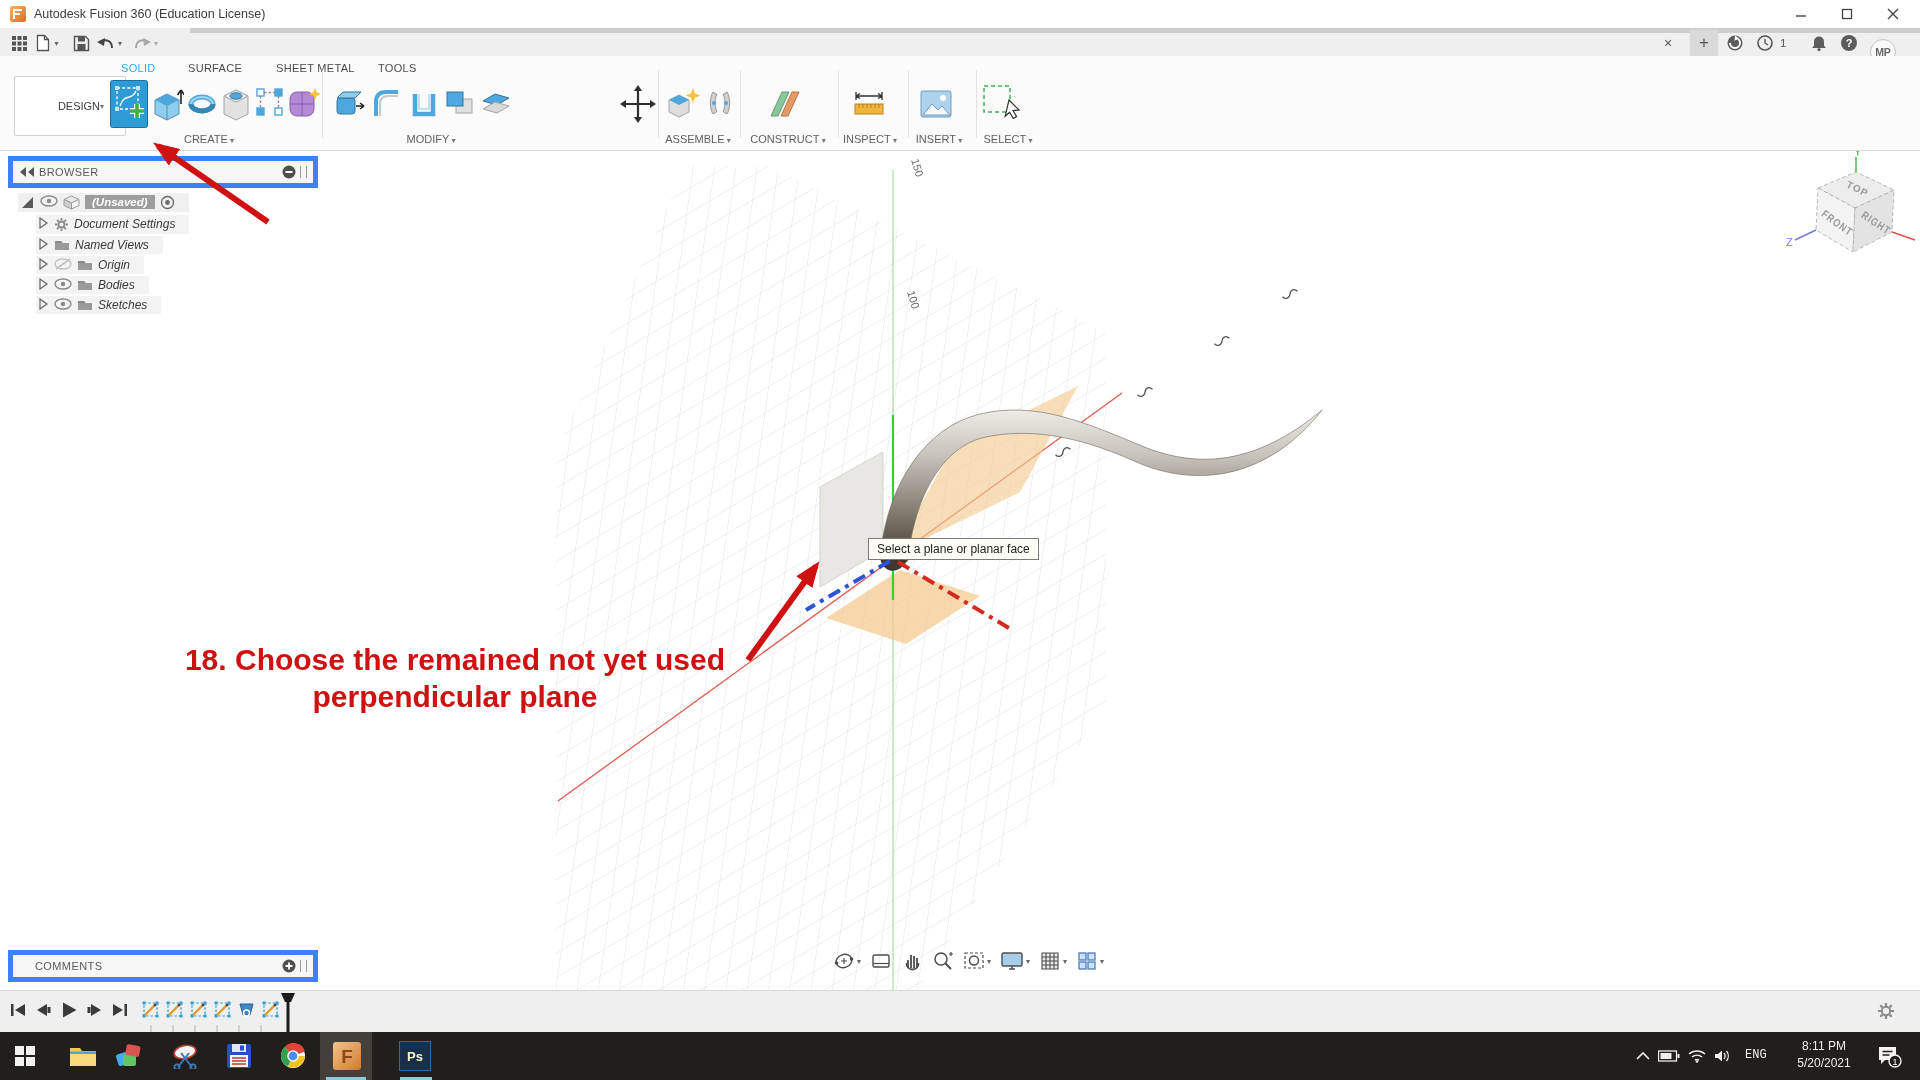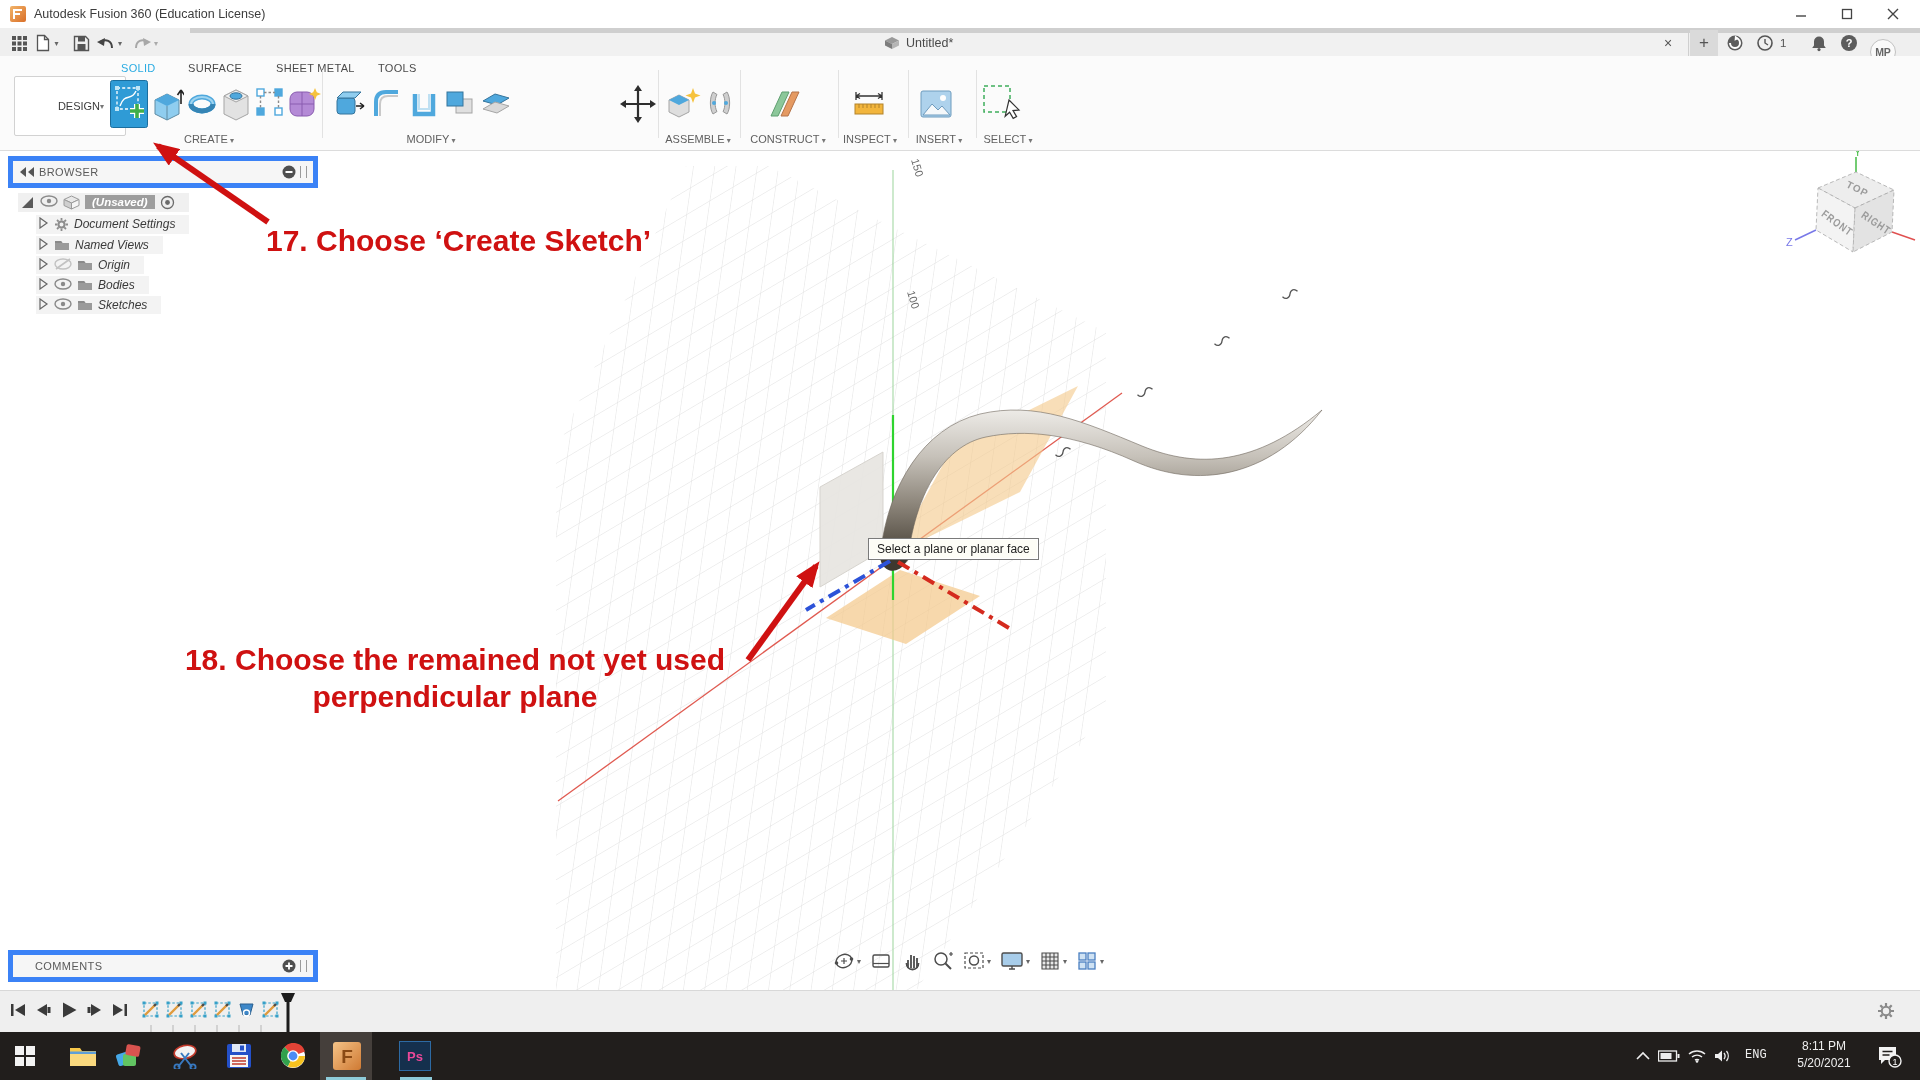--- a/index.html
+++ b/index.html
@@ -54,21 +54,21 @@
   .comments{left:8px;top:950px;}
   .timeline{left:0;top:990px;width:1920px;height:42px;background:#efefef;border-top:1px solid #d8d8d8;}
   .pbgroup{left:10px;top:10px;display:flex;gap:9px;align-items:center;}
   .featgroup{left:141px;top:9px;display:flex;gap:5px;align-items:center;}
   
   .taskbar{left:0;top:1032px;width:1920px;height:48px;background:#211e1c;}
   .tbi{top:8px;width:34px;height:32px;display:flex;align-items:center;justify-content:center;}
   .fusion-tile{left:320px;top:0;width:52px;height:48px;background:#453f3b;}
   .underline{height:3px;background:#8ecbd9;top:45px;}
   .tray{color:#eee;font-size:12px;}
-  .pstile{width:30px;height:28px;background:#15304d;border:1px solid #2d6aa3;color:#ec4899;font-weight:bold;
+  .pstile{width:30px;height:28px;background:#15304d;border:1px solid #2d6aa3;color:#fef9c3;font-weight:bold;
     font-size:13px;display:flex;align-items:center;justify-content:center;}
   .clockblk{left:1786px;top:6px;width:76px;text-align:center;line-height:17px;}
 </style>
 </head>
 <body>
 
 <div class="screen">
 
   <svg class="abs" style="left:0;top:150px;" width="1920" height="840" viewBox="0 150 1920 840">
     <defs>
@@ -158,30 +158,20 @@
       </div>
     <div class="abs winbtn" style="left:1870px;">
       <svg width="12" height="12">
           <path d="M1 1L11 11M11 1L1 11" stroke="#444" stroke-width="1.4"></path>
         </svg>
       </div>
   </div>
 
   <div class="abs qat">
     <div class="abs qat-sliver"></div>
-    <div class="abs doc-tab">
-      <div class="abs doc-tab-inner">
-        <svg width="16" height="14">
-          <polygon points="8,1 15,4.5 8,8 1,4.5" fill="#9a9a9a"></polygon>
-          <polygon points="1,4.5 8,8 8,13 1,9.5" fill="#7d7d7d"></polygon>
-          <polygon points="15,4.5 8,8 8,13 15,9.5" fill="#b5b5b5"></polygon>
-        </svg>
-        <span>Untitled*</span>
-      </div>
-    </div>
     <div class="abs tabicon" style="left:1655px;font-size:14px;color:#555;">
       <span>×</span>
       </div>
     <div class="abs plus-tile">
       <span>+</span>
       </div>
     <div class="abs tabicon" style="left:1722px;">
       <svg width="18" height="18">
         <circle cx="9" cy="9" r="7.5" fill="#5c5c5c"></circle>
         <path d="M9 4a5 5 0 1 1-5 5" stroke="#fff" stroke-width="2" fill="none"></path>
@@ -480,21 +470,20 @@
           <path d="M1 3h6l1.5 2H15v7H1z" fill="#9a9a9a"></path>
             <path d="M1 3h6l1.5 2H1z" fill="#8a8a8a"></path>
           </svg>
         <span>Sketches</span>
       </div>
     </div>
   </div>
 
   <div class="abs tooltip">Select a plane or planar face</div>
 
-  <div class="abs anno anno17">17. Choose ‘Create Sketch’</div>
   <div class="abs anno anno18">
     <div>18. Choose the remained not yet used</div>
     <div>perpendicular plane</div>
   </div>
 
   <div class="abs navbar">
     <div class="nbi">
       <svg width="22" height="22">
         <ellipse cx="11" cy="11" rx="8" ry="6.5" fill="none" stroke="#4d4d4d" stroke-width="1.4" transform="rotate(-18 11 11)"></ellipse>
         <circle cx="3.5" cy="13" r="1.8" fill="#4d4d4d"></circle>

